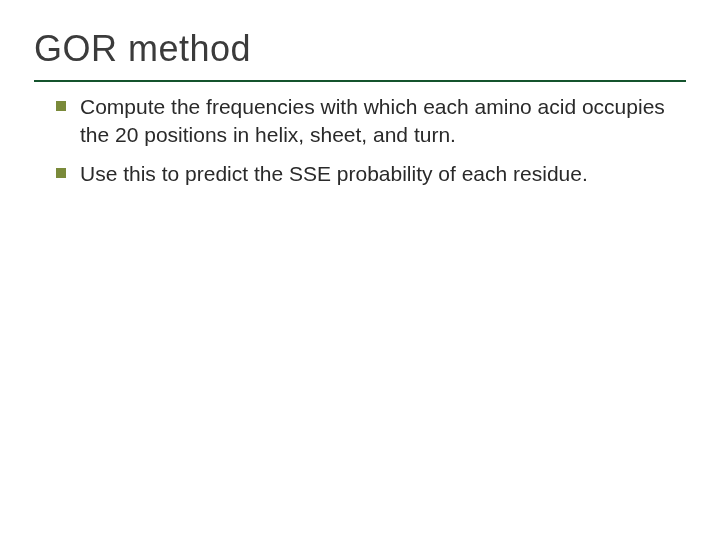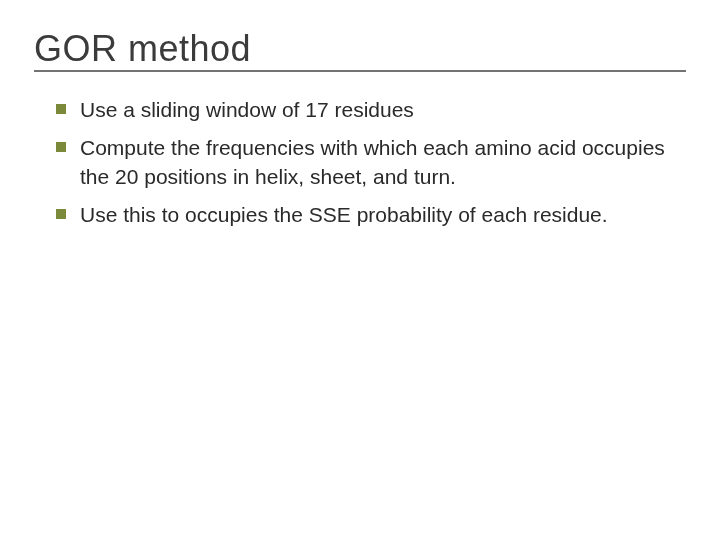--- a/index.html
+++ b/index.html
@@ -3,23 +3,23 @@
 <meta charset="utf-8">
 <style>
   * { margin: 0; padding: 0; box-sizing: border-box; }
   html, body { width: 720px; height: 540px; overflow: hidden; }
   body {
     background: #ffffff;
     font-family: Arial, Helvetica, sans-serif;
     padding: 28px 34px;
   }
   .title-wrap {
-    border-bottom: 2px solid #737373;
-    padding-bottom: 0;
-    margin-bottom: 24px;
+    border-bottom: 2px solid #14532d;
+    padding-bottom: 10px;
+    margin-bottom: 11px;
   }
   .title {
     font-size: 36px;
     color: #3b3b3b;
     font-weight: 400;
     letter-spacing: 0.5px;
   }
   .bullets {
     list-style: none;
     padding-left: 22px;
@@ -44,21 +44,18 @@
 </style>
 </head>
 <body>
 
 <div class="title-wrap">
   <h1 class="title">GOR method</h1>
 </div>
 
 <ul class="bullets">
   <li>
-    <span>Use a sliding window of 17 residues</span>
-  </li>
-  <li>
     <span>Compute the frequencies with which each amino acid occupies the 20 positions in helix, sheet, and turn.</span>
   </li>
   <li>
-    <span>Use this to occupies the SSE probability of each residue.</span>
+    <span>Use this to predict the SSE probability of each residue.</span>
   </li>
 </ul>
 
 </body></html>

